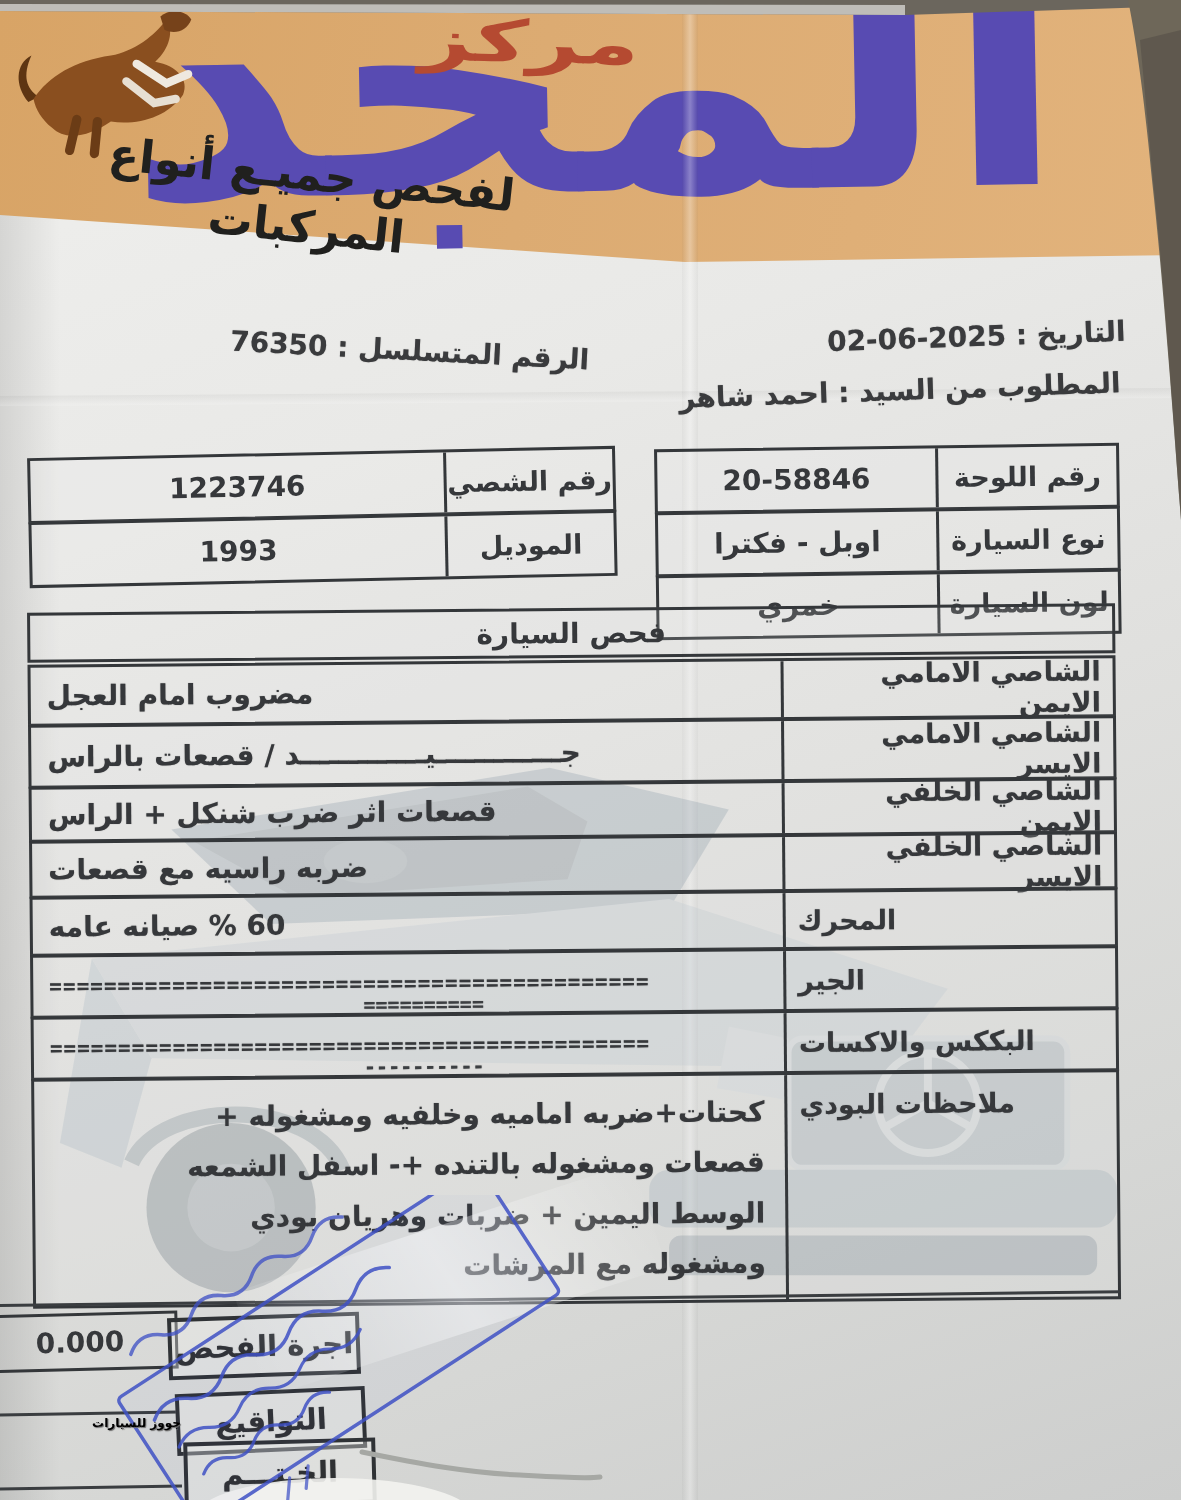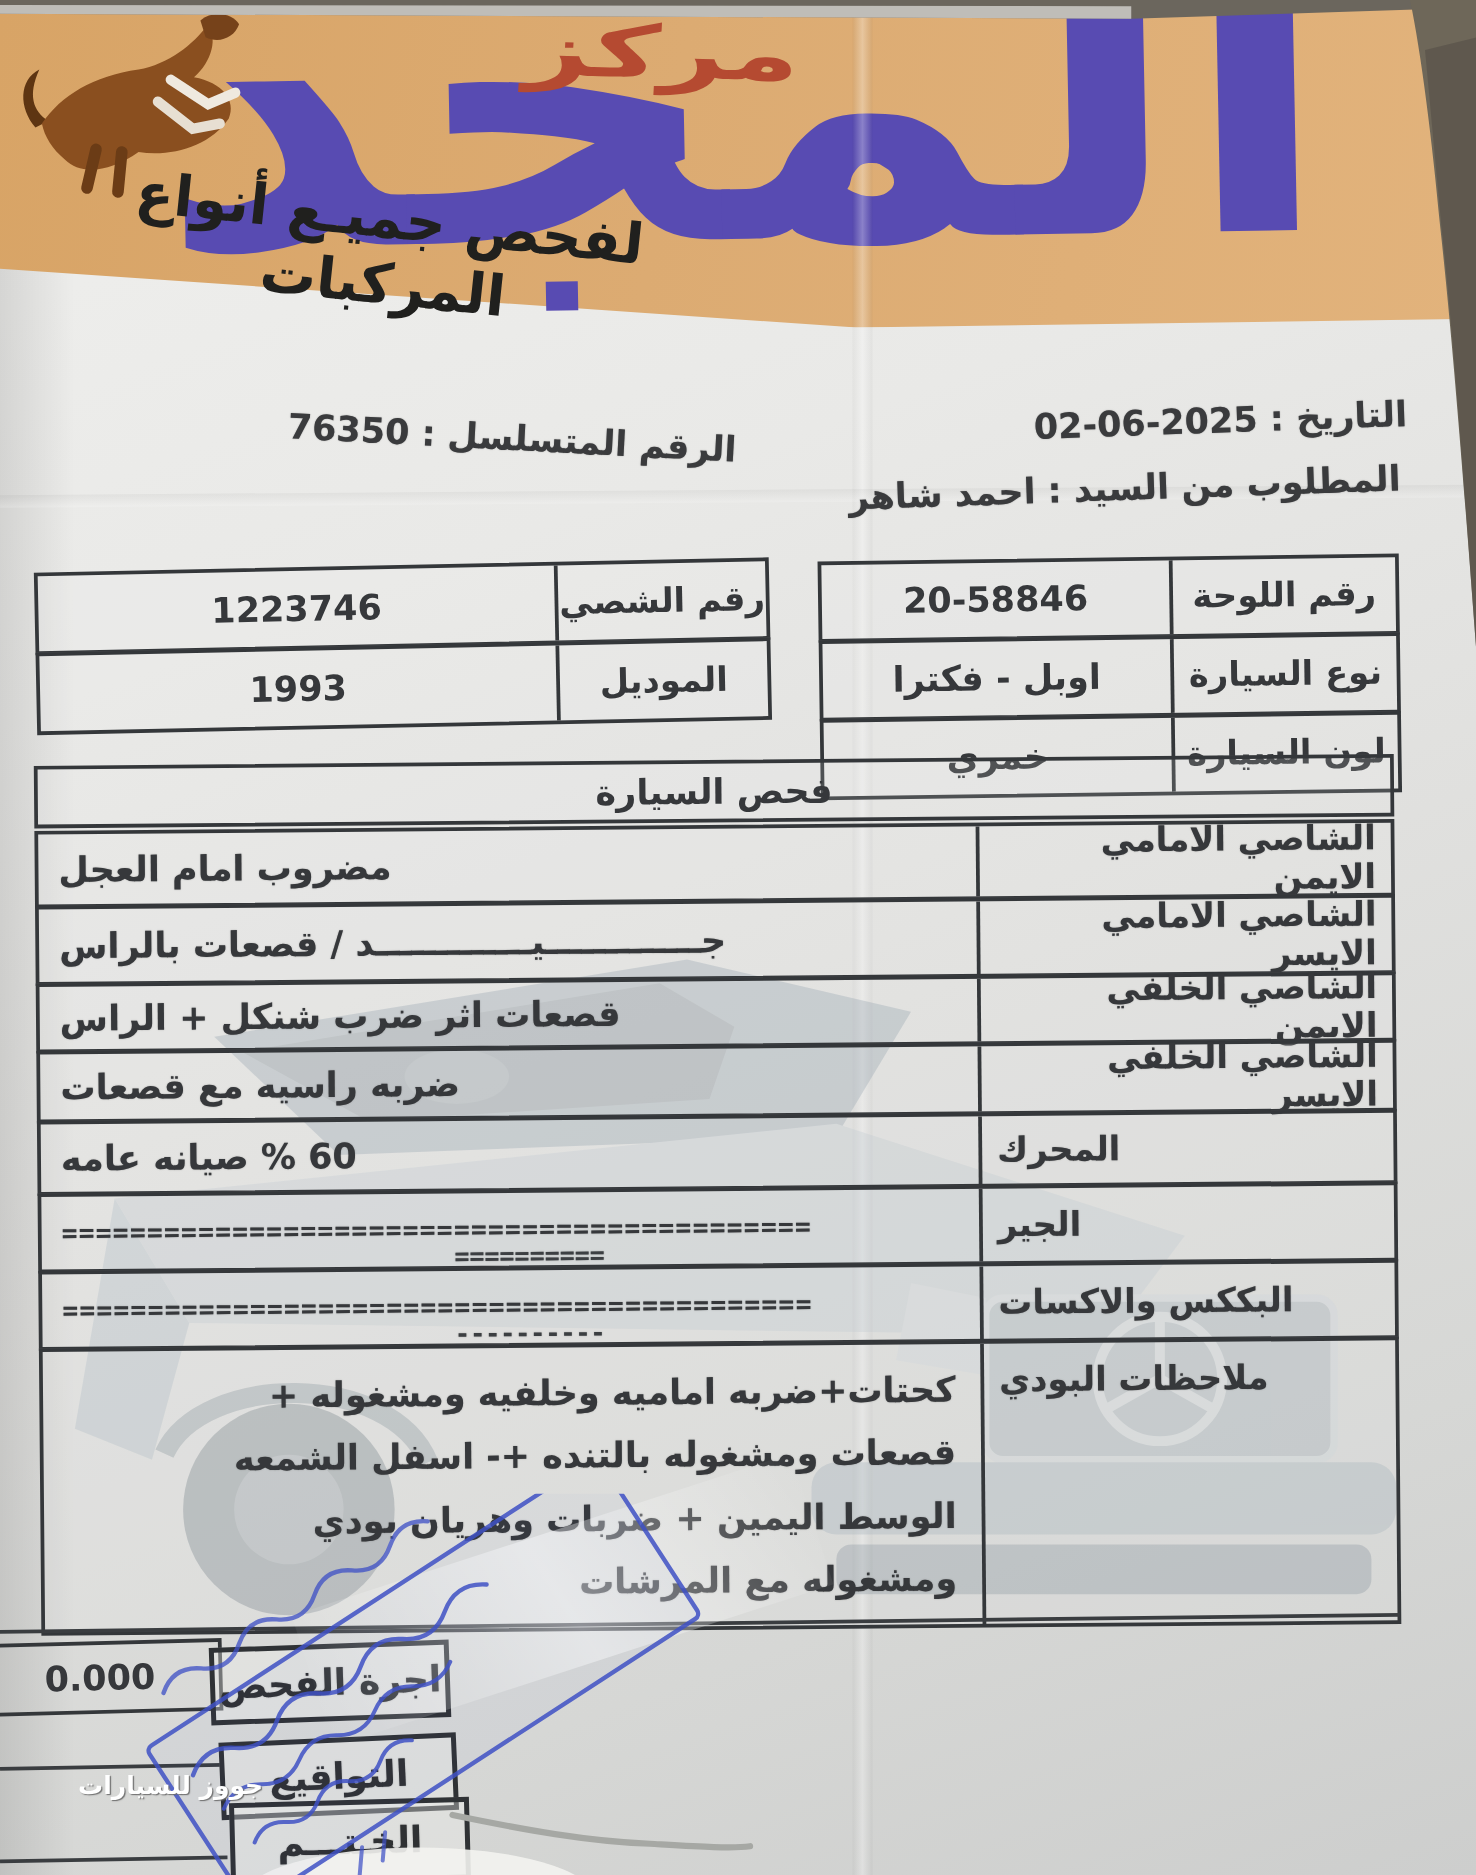--- a/index.html
+++ b/index.html
@@ -74,21 +74,21 @@
         transform:rotate(-18deg);}
   .blob{position:absolute;left:195px;top:1478px;width:280px;height:80px;border-radius:50%;
         background:#f3f3f0;opacity:.9;}
   
   .car-wm{position:absolute;left:32px;top:736px;opacity:.30;}
   .stamp-svg{position:absolute;left:55px;top:1195px;opacity:.85;}
   .pencil{position:absolute;left:0;top:0;}
   .zooz{position:absolute;left:4px;top:1420px;width:210px;text-align:center;}
   .zooz-logo{font-size:56px;font-weight:900;font-style:italic;letter-spacing:3px;color:#fbfbfa;
         text-shadow:0 0 2px #5a5a5a,2px 2px 0 rgba(70,70,70,.5),-1px -1px 0 rgba(70,70,70,.4);}
-  .zooz-cap{margin-top:-4px;padding-left:55px;font-size:20px;font-weight:700;color:#ffffff;
+  .zooz-cap{margin-top:-4px;padding-left:55px;font-size:12px;font-weight:700;color:#000000;
         direction:rtl;text-shadow:1px 1px 1px #6a6a6a;}
   .edges{position:absolute;inset:0;pointer-events:none;}
 </style>
 </head>
 <body>
 
 <div class="stage">
   <div class="paper"></div>
   <div class="paper-shade-left"></div>
 

